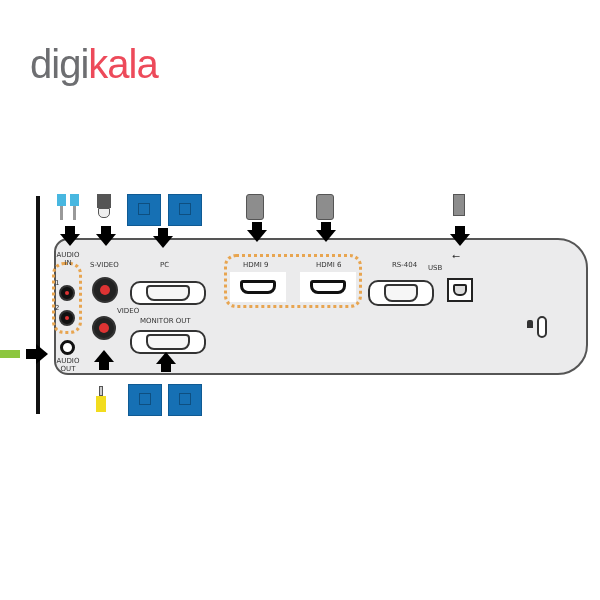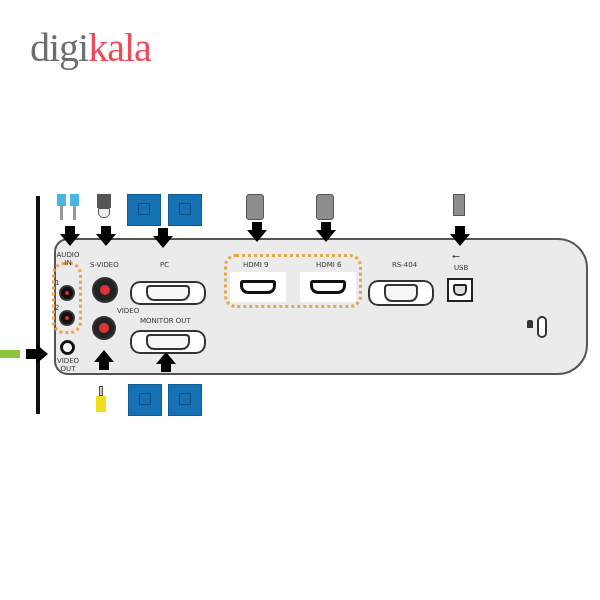--- a/index.html
+++ b/index.html
@@ -1,18 +1,18 @@
 <!DOCTYPE html>
 <html><head>
 <meta charset="utf-8">
 <style>
   *{box-sizing:border-box;margin:0;padding:0}
   html,body{width:600px;height:600px;background:#fff;overflow:hidden}
   body{position:relative;font-family:"DejaVu Sans",sans-serif}
-  .logo{position:absolute;left:30px;top:28px;font-family:Liberation Serif, serif;font-size:40px;letter-spacing:-1px;line-height:1}
+  .logo{position:absolute;left:30px;top:44px;font-family:Liberation Sans, sans-serif;font-size:40px;letter-spacing:-1px;line-height:1}
   .logo .g{color:#6d6e71}
   .logo .r{color:#ed4a5a}
   .abs{position:absolute}
   .panel{position:absolute;left:54px;top:238px;width:534px;height:137px;background:#ebebec;border:2px solid #555;border-radius:14px 30px 30px 14px;transform:skewY(0deg)}
   .vline{position:absolute;left:36px;top:196px;width:4px;height:218px;background:#111}
   .lbl{position:absolute;font-size:7px;color:#333;white-space:nowrap;text-align:center;line-height:1.1}
   .arrow{position:absolute;width:0;height:0}
   .arr-down{border-left:10px solid transparent;border-right:10px solid transparent;border-top:12px solid #000}
   .arr-up{border-left:10px solid transparent;border-right:10px solid transparent;border-bottom:12px solid #000}
   .arr-stem{position:absolute;background:#000}
@@ -90,21 +90,21 @@
   <div class="lbl" style="left:55px;top:252px;width:26px;white-space:normal">AUDIO IN</div>
   <div class="lbl" style="left:55px;top:280px">1</div>
   <div class="jack" style="left:59px;top:285px;width:16px;height:16px">
       <div class="in"></div>
     </div>
   <div class="lbl" style="left:55px;top:305px">2</div>
   <div class="jack" style="left:59px;top:310px;width:16px;height:16px">
       <div class="in"></div>
     </div>
   <div class="jack" style="left:60px;top:340px;width:15px;height:15px;background:#fff;border:3px solid #111"></div>
-  <div class="lbl" style="left:56px;top:358px;width:24px;white-space:normal">VIDEO OUT</div>
+  <div class="lbl" style="left:56px;top:358px;width:24px;white-space:normal">AUDIO OUT</div>
 
   <div class="abs" style="left:0;top:350px;width:20px;height:8px;background:#8cc63f"></div>
   <div class="abs" style="left:26px;top:344px;width:24px;height:20px">
     <div class="arr-stem" style="left:0;top:5px;width:10px;height:10px"></div>
     <div class="arrow" style="left:10px;top:0;border-top:10px solid transparent;border-bottom:10px solid transparent;border-left:12px solid #000"></div>
   </div>
 
   <div class="lbl" style="left:90px;top:262px">S-VIDEO</div>
   <div class="jack" style="left:92px;top:277px;width:26px;height:26px;background:#222">
       <div class="in" style="inset:6px"></div>
@@ -150,20 +150,20 @@
   <div class="hdmi-box" style="left:300px;top:272px;width:56px;height:30px">
     <div class="hdmi-port" style="left:10px;top:8px;width:36px;height:14px"></div>
   </div>
 
   <div class="lbl" style="left:392px;top:262px">RS-404</div>
   <div class="vga" style="left:368px;top:280px;width:66px;height:26px">
       <div class="dsub"></div>
     </div>
 
   <div class="lbl" style="left:452px;top:250px;font-size:10px">⭠</div>
-  <div class="lbl" style="left:454px;top:265px">USB</div>
+  <div class="lbl" style="left:428px;top:265px">USB</div>
   <div class="usbport" style="left:447px;top:278px;width:26px;height:24px">
       <div class="i"></div>
     </div>
 
   <div class="lbl" style="left:527px;top:320px;width:6px;height:8px;background:#333;border-radius:2px 2px 0 0"></div>
   <div class="lock" style="left:537px;top:316px;width:10px;height:22px"></div>
 </div>
 
 </body></html>

